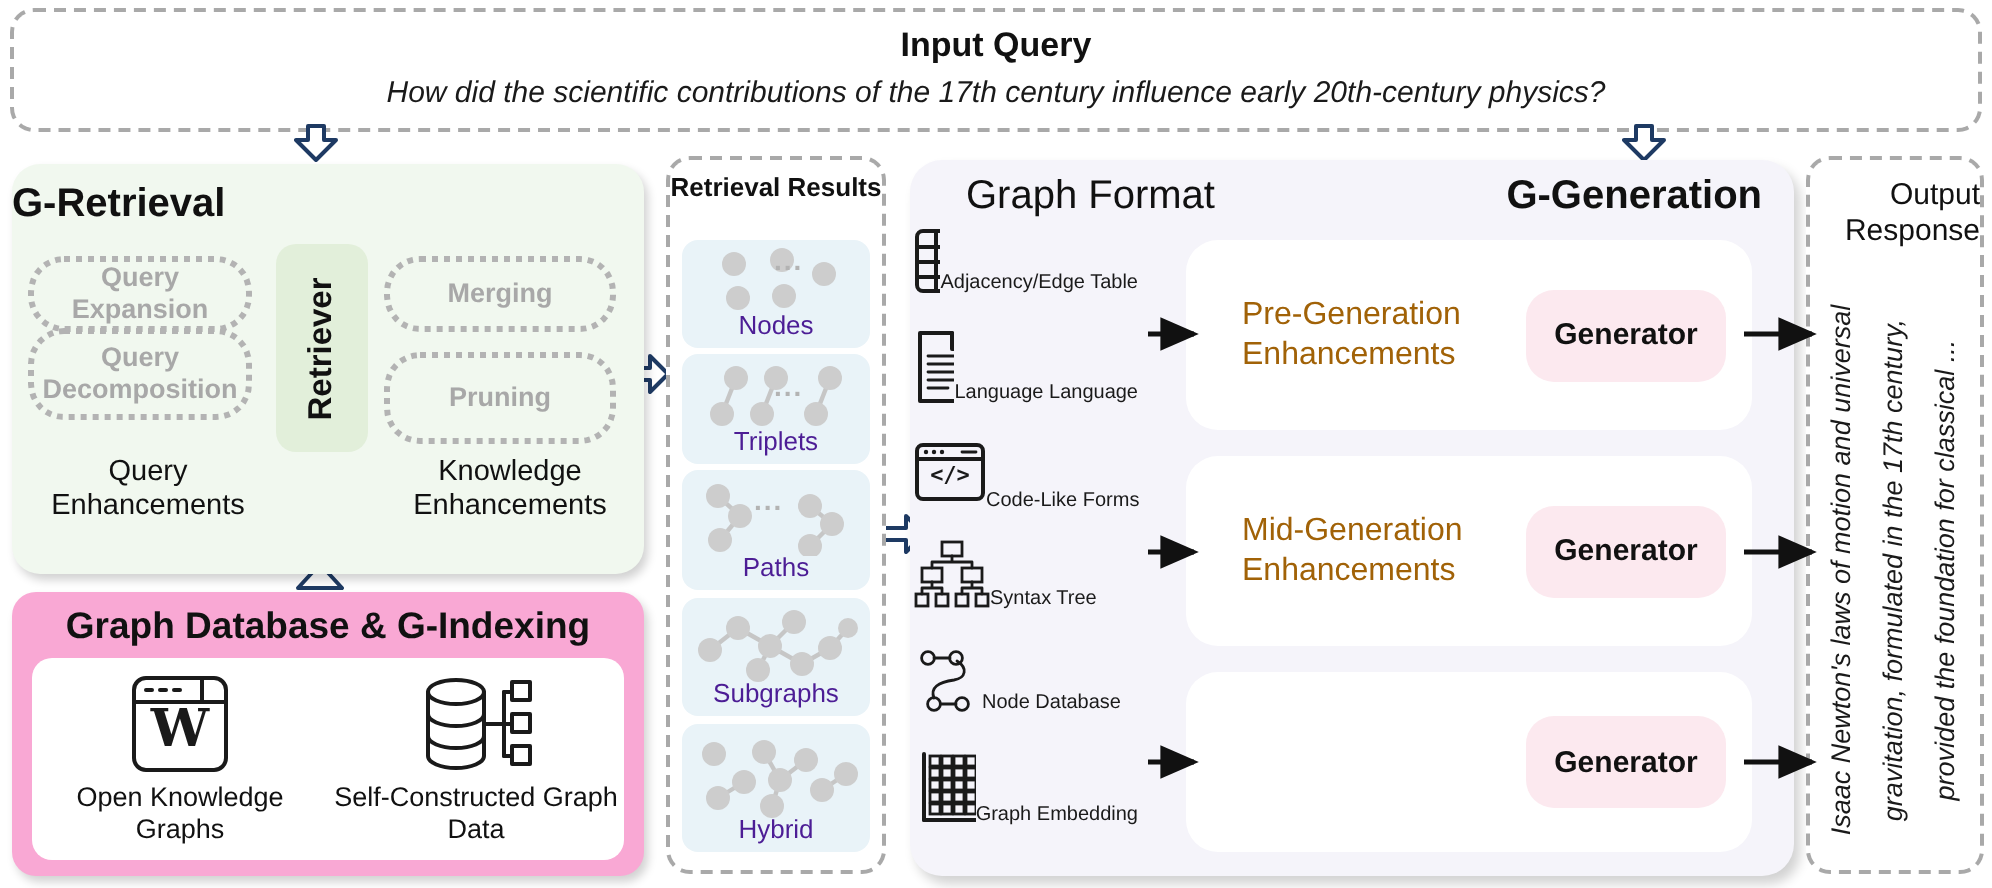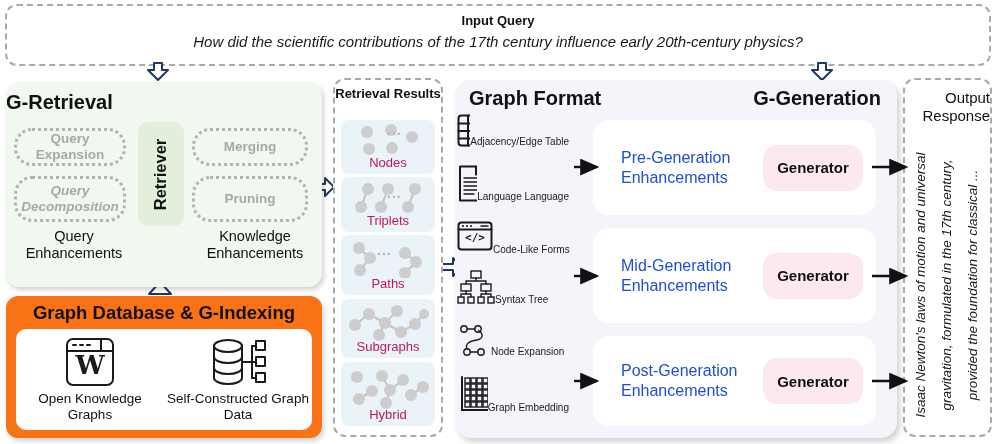--- a/index.html
+++ b/index.html
@@ -7,83 +7,83 @@
     position:relative;width:996px;height:444px;background:#ffffff;
     font-family:"Liberation Sans",sans-serif;color:#111;overflow:hidden;
   }
   .abs{position:absolute;}
 
   
   .dashed-box{border:2px dashed #a9a9a9;border-radius:12px;background:#fff;box-sizing:border-box;}
 
   
   #input-query{left:5px;top:4px;width:986px;height:62px;}
-  #input-query .title{margin-top:7px;text-align:center;font-size:13px;font-weight:bold;}
+  #input-query .title{margin-top:7px;text-align:center;font-size:17px;font-weight:bold;}
   #input-query .query{margin-top:5px;text-align:center;font-size:15px;font-style:italic;color:#1a1a1a;}
 
   
   #g-retrieval{left:6px;top:82px;width:316px;height:205px;background:#f1f8ef;border-radius:14px;
     box-shadow:2px 3px 5px rgba(0,0,0,0.18);}
   #g-retrieval .title{text-align:left;margin-top:9px;font-size:20px;font-weight:bold;}
   .dotted-pill{border:3px dotted #b3b3b3;border-radius:18px;color:#a8a8a8;font-weight:bold;
     font-size:13.5px;display:flex;align-items:center;justify-content:center;text-align:center;
     box-sizing:border-box;line-height:1.15;background:transparent;}
   #qe{left:8px;top:46px;width:112px;height:38px;}
-  #qd{left:8px;top:94px;width:112px;height:46px;font-style:italic;}
+  #qd{left:8px;top:82px;width:112px;height:46px;}
   #merging{left:186px;top:46px;width:116px;height:38px;}
   #pruning{left:186px;top:94px;width:116px;height:46px;}
   #retriever{left:132px;top:40px;width:46px;height:104px;background:#e2efda;border-radius:10px;
     display:flex;align-items:center;justify-content:center;}
   #retriever span{transform:rotate(-90deg);white-space:nowrap;font-weight:bold;font-size:16.5px;color:#111;}
   .enh-label{font-size:14.5px;text-align:center;line-height:1.2;color:#111;}
   #query-enh{left:0px;top:146px;width:136px;}
   #knowledge-enh{left:176px;top:146px;width:146px;}
 
   
-  #graph-db{left:6px;top:296px;width:316px;height:142px;background:#f97316;border-radius:12px;
+  #graph-db{left:6px;top:296px;width:316px;height:142px;background:#f9a8d4;border-radius:12px;
     box-shadow:2px 3px 5px rgba(0,0,0,0.18);}
   #graph-db .title{text-align:center;margin-top:6px;font-size:18.5px;font-weight:bold;}
   #graph-db .inner{position:absolute;left:10px;top:33px;width:296px;height:101px;background:#fff;
     border-radius:10px;display:flex;align-items:center;justify-content:space-around;}
   .db-item{display:flex;flex-direction:column;align-items:center;width:150px;}
   .db-item .cap{font-size:13.5px;text-align:center;line-height:1.18;margin-top:4px;}
   #wiki-icon-wrap{position:relative;width:50px;height:50px;}
   #wiki-letter{position:absolute;left:0;top:13px;width:50px;text-align:center;
     font-family:"DejaVu Serif",serif;font-weight:bold;font-size:26px;color:#1a1a1a;}
 
   
   #retrieval{left:333px;top:78px;width:110px;height:359px;}
   #retrieval .title{text-align:center;font-size:13px;font-weight:bold;line-height:1.15;margin-top:7px;}
   .tile{position:absolute;left:6px;width:94px;background:#e9f3f8;border-radius:8px;
     display:flex;flex-direction:column;align-items:center;justify-content:flex-end;box-sizing:border-box;}
-  .tile .tlabel{font-size:13px;color:#be185d;margin-bottom:4px;}
+  .tile .tlabel{font-size:13px;color:#4c1d95;margin-bottom:4px;}
   .tile svg{position:absolute;top:3px;left:50%;transform:translateX(-50%);}
   .tile .ellip{position:absolute;color:#b3b3b3;font-weight:bold;font-size:14px;letter-spacing:1px;}
   #tile-nodes{top:40px;height:54px;}
   #tile-triplets{top:97px;height:55px;}
   #tile-paths{top:155px;height:60px;}
   #tile-subgraphs{top:219px;height:59px;}
   #tile-hybrid{top:282px;height:64px;}
 
   
   #main-panel{left:455px;top:80px;width:442px;height:358px;background:#f5f4fa;border-radius:16px;
     box-shadow:3px 4px 6px rgba(0,0,0,0.18);}
-  #gf-title{left:14px;top:7px;font-size:20px;font-weight:bold;}
+  #gf-title{left:28px;top:7px;font-size:20px;font-weight:normal;}
   #gg-title{right:16px;top:7px;font-size:20px;font-weight:bold;}
   .fmt-item{position:absolute;left:2px;width:112px;display:flex;flex-direction:row;align-items:flex-end;}
   .fmt-item .cap{font-size:10px;color:#1a1a1a;margin-top:3px;white-space:nowrap;}
   #fmt-0{top:34px;} #fmt-1{top:85px;} #fmt-2{top:141px;} #fmt-3{top:190px;} #fmt-4{top:243px;} #fmt-5{top:296px;}
   #code-glyph{position:absolute;left:0;top:10px;width:36px;text-align:center;
     font-size:11px;font-weight:bold;color:#1a1a1a;font-family:"DejaVu Sans Mono",monospace;}
   .fmt-icon-wrap{position:relative;}
 
   .stage-box{position:absolute;left:138px;width:283px;background:#fff;border-radius:16px;}
   #stage-0{top:40px;height:95px;} #stage-1{top:148px;height:95px;} #stage-2{top:256px;height:90px;}
   .stage-label{position:absolute;left:28px;top:50%;transform:translateY(-50%);width:150px;
-    font-size:16px;line-height:1.25;color:#1d4ed8;}
+    font-size:16px;line-height:1.25;color:#a16207;}
   .generator{position:absolute;left:170px;top:50%;transform:translateY(-50%);width:100px;height:46px;
     background:#fce9ef;border-radius:14px;display:flex;align-items:center;justify-content:center;
     font-size:15px;font-weight:bold;color:#111;}
 
   
   #output{left:903px;top:78px;width:89px;height:359px;}
   #output .title{text-align:right;font-size:15px;font-weight:normal;line-height:1.2;margin-top:9px;}
   #output-text{position:absolute;left:797px;top:245px;width:300px;height:80px;
     transform:rotate(-90deg);display:flex;flex-direction:column;justify-content:center;}
   #output-text div{font-size:13.5px;font-style:italic;color:#1a1a1a;text-align:center;line-height:1.95;white-space:nowrap;}
@@ -336,21 +336,21 @@
 
     <div id="fmt-4" class="fmt-item">
       <svg width="34" height="34">
         <path class="ic-thin" d="M10,6 H18 M21.5,7.5 C27,11 26,16 20,17 C12,18 8,21 10,26"></path>
         <circle class="ic-thin" cx="7" cy="6" r="3.2" fill="#fff"></circle>
         <circle class="ic-thin" cx="21" cy="6" r="3.2" fill="#fff"></circle>
         <circle class="ic-thin" cx="10" cy="29" r="3.2" fill="#fff"></circle>
         <path class="ic-thin" d="M13.2,29 H21"></path>
         <circle class="ic-thin" cx="24" cy="29" r="3.2" fill="#fff"></circle>
       </svg>
-      <div class="cap">Node Expansion</div>
+      <div class="cap">Node Database</div>
     </div>
 
     <div id="fmt-5" class="fmt-item">
       <svg width="34" height="37">
         <g class="ic-thin">
           <rect x="8" y="2" width="5" height="5"></rect>
             <rect x="14" y="2" width="5" height="5"></rect>
             <rect x="20" y="2" width="5" height="5"></rect>
             <rect x="26" y="2" width="5" height="5"></rect>
           <rect x="8" y="8" width="5" height="5"></rect>
@@ -378,21 +378,20 @@
 
     <div id="stage-0" class="stage-box">
       <div class="stage-label">Pre-Generation Enhancements</div>
       <div class="generator">Generator</div>
     </div>
     <div id="stage-1" class="stage-box">
       <div class="stage-label">Mid-Generation Enhancements</div>
       <div class="generator">Generator</div>
     </div>
     <div id="stage-2" class="stage-box">
-      <div class="stage-label">Post-Generation Enhancements</div>
       <div class="generator">Generator</div>
     </div>
   </div>
 
   <div id="output" class="abs dashed-box">
     <div class="title">Output Response</div>
   </div>
   <div id="output-text" class="abs">
     <div>Isaac Newton's laws of motion and universal</div>
     <div>gravitation, formulated in the 17th century,</div>

